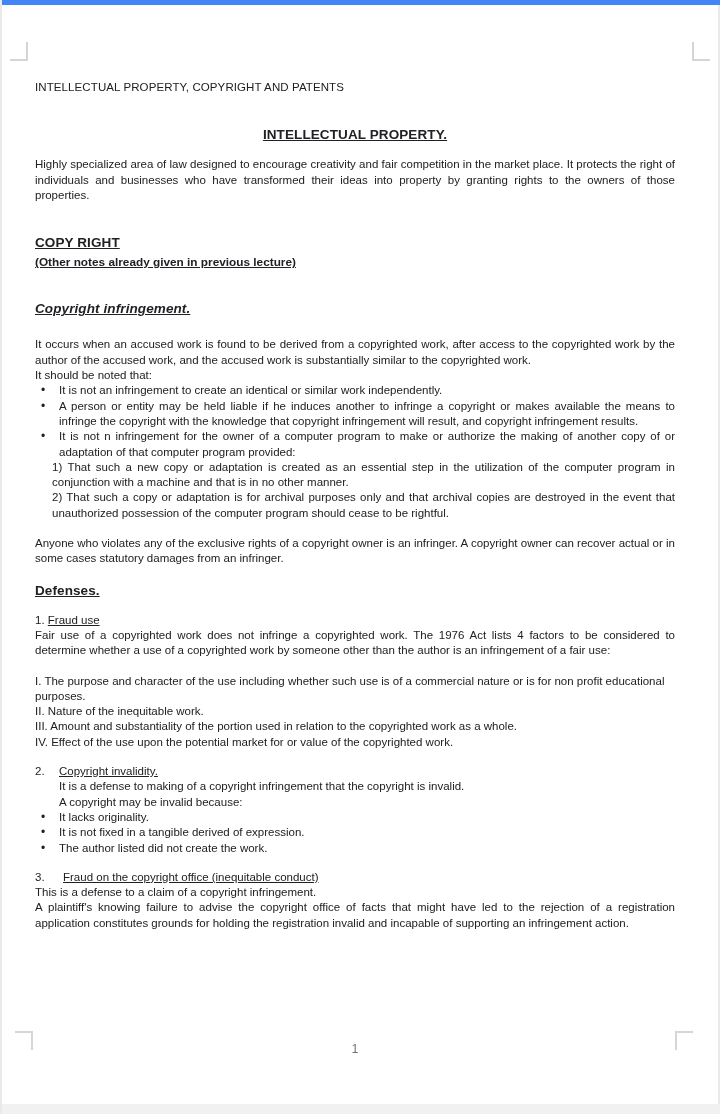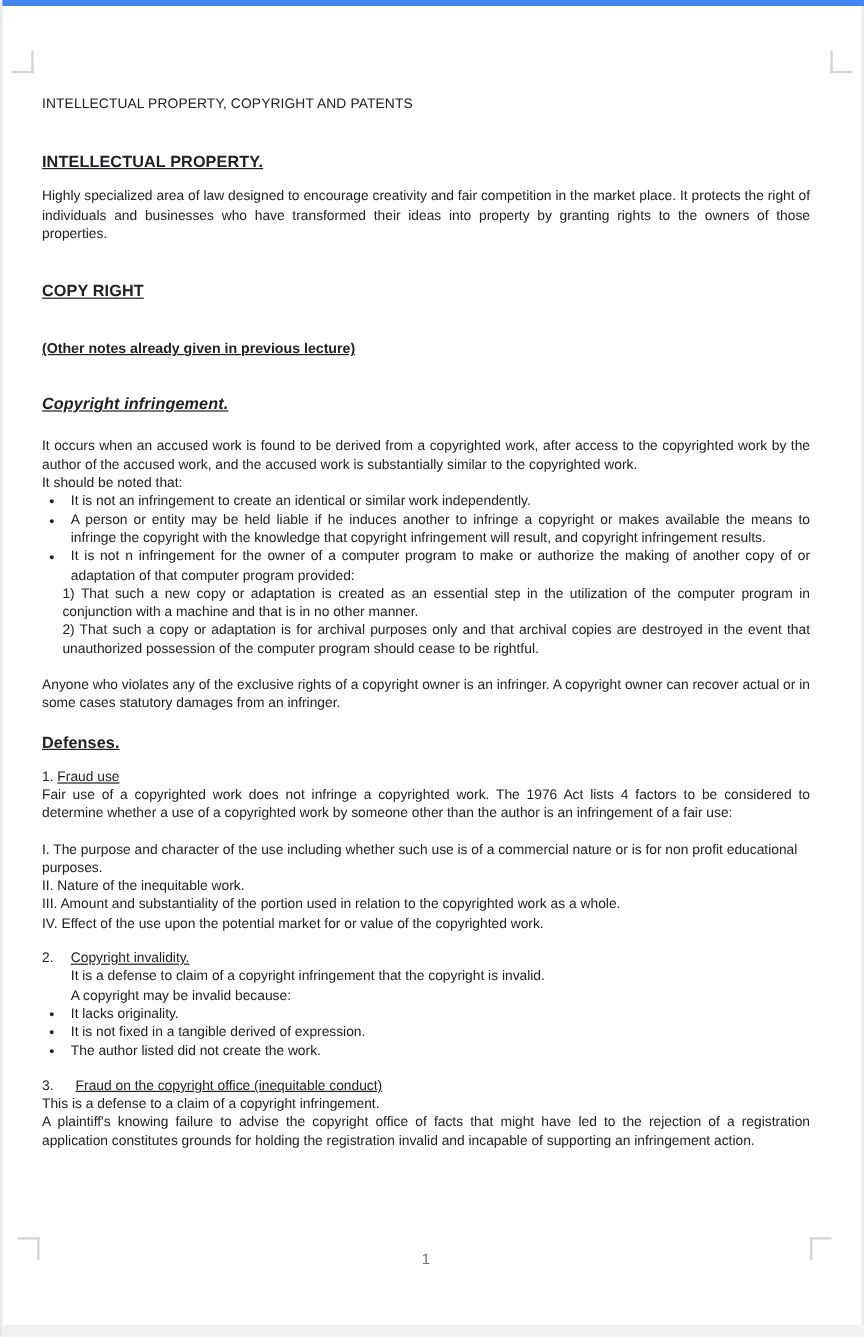--- a/index.html
+++ b/index.html
@@ -42,27 +42,27 @@
   .content{
     position:absolute;top:0;left:0;width:720px;
     padding:80px 47px 0 33px;
     font-size:11.5px;line-height:15.3px;
   }
   .doc-title{letter-spacing:.1px;}
   h2{
     font-size:13.5px;line-height:17px;font-weight:bold;
     text-decoration:underline;letter-spacing:.1px;
   }
-  .h-ip{margin-top:31px;}
+  .h-ip{margin-top:31px;text-align:center;}
   .h-cr{margin-top:31px;}
   .h-ci{margin-top:30px;font-style:italic;}
   .h-df{margin-top:15px;}
   .just{text-align:justify;}
   .para-ip{margin-top:14px;}
-  .note-bold{margin-top:32px;font-weight:bold;text-decoration:underline;font-size:11.8px;}
+  .note-bold{margin-top:4px;font-weight:bold;text-decoration:underline;font-size:11.8px;}
   .para-ci{margin-top:20px;}
   .bullet{position:relative;padding-left:24px;}
   .bullet::before{
     content:"\2022";position:absolute;left:6px;top:0;
     font-size:12px;
   }
   .proviso{margin-left:17px;}
   .closing{margin-top:15px;}
   .item-label{margin-top:14px;display:flex;}
   .item-label .num{flex:0 0 24px;}
@@ -120,21 +120,21 @@
       <div>I.  The purpose and character of the use including whether such use is of a commercial nature or is for non profit educational purposes.</div>
       <div>II. Nature of the inequitable work.</div>
       <div>III. Amount and substantiality of the portion used in relation to the copyrighted work as a whole.</div>
       <div>IV. Effect of the use upon the potential market for or value of the copyrighted work.</div>
     </div>
 
     <div class="item-label">
       <span class="num">2.</span>
         <span class="item-title">Copyright invalidity.</span>
     </div>
-    <div class="indent">It is a defense to claim of a copyright infringement that the copyright is invalid.</div>
+    <div class="indent">It is a defense to making of a copyright infringement that the copyright is invalid.</div>
     <div class="indent">A copyright may be invalid because:</div>
     <div class="bullet">It lacks originality.</div>
     <div class="bullet">It is not fixed in a tangible derived of expression.</div>
     <div class="bullet">The author listed did not create the work.</div>
 
     <div class="item-label">
       <span class="num wide">3.</span>
         <span class="item-title">Fraud on the copyright office (inequitable conduct)</span>
     </div>
     <div>This is a defense to a claim of a copyright infringement.</div>

